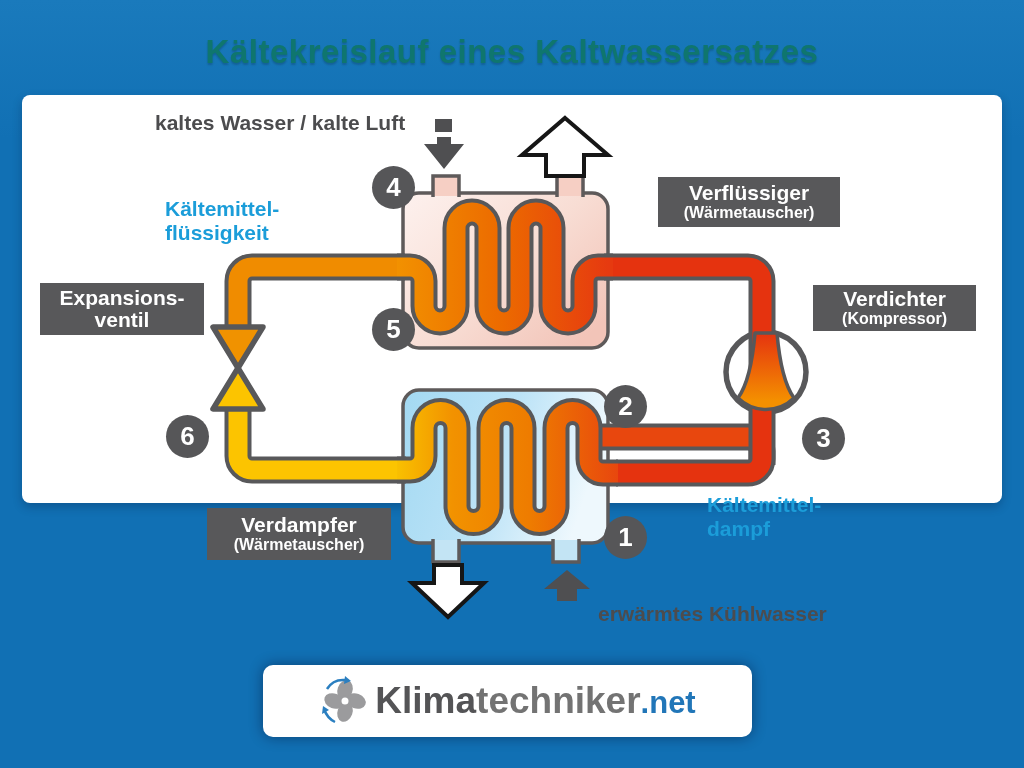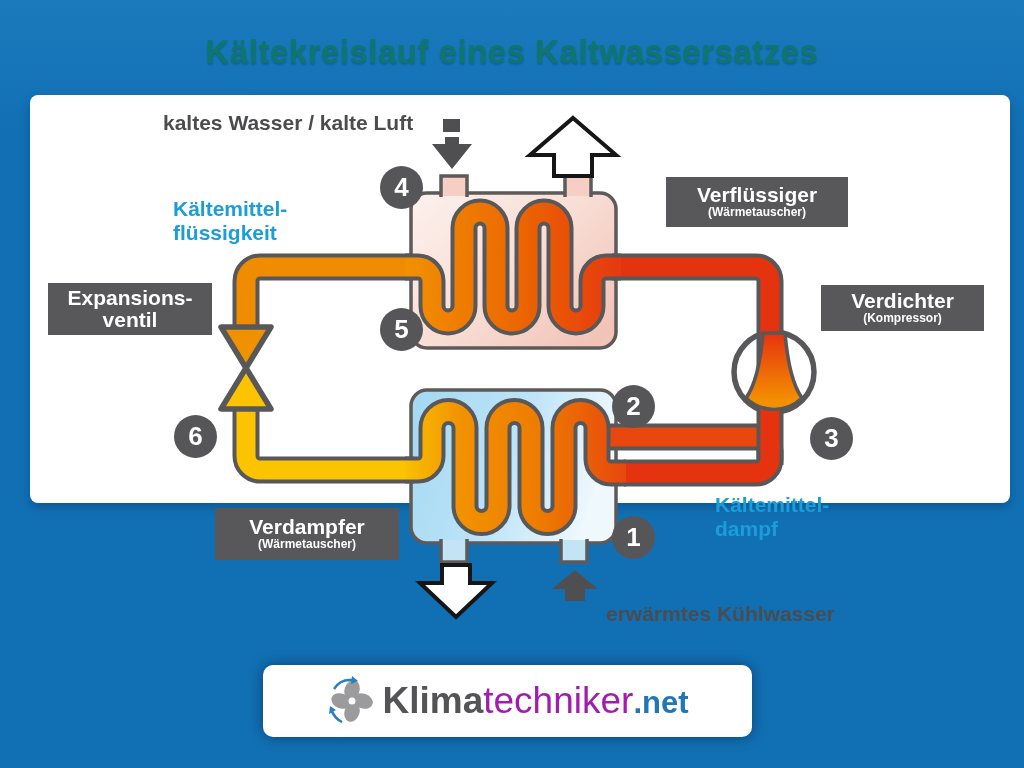--- a/index.html
+++ b/index.html
@@ -7,49 +7,49 @@
     width:1024px;height:768px;position:relative;overflow:hidden;
     background:linear-gradient(180deg,#1a7abc 0%,#1170b4 18%,#1170b4 100%);
     font-family:"Liberation Sans","DejaVu Sans",sans-serif;
   }
   .title{
     position:absolute;left:0;top:33px;width:1024px;text-align:center;
     color:#0f766e;font-size:33px;font-weight:bold;letter-spacing:.5px;
     text-shadow:0 2px 2px rgba(0,0,0,.18);
   }
   .panel{
-    position:absolute;left:30px;top:95px;width:980px;height:408px;
+    position:absolute;left:22px;top:95px;width:980px;height:408px;
     background:#ffffff;border-radius:8px;
     box-shadow:0 4px 10px rgba(0,25,60,.28);
   }
   .panel svg{position:absolute;left:0;top:0;}
   .txt{position:absolute;font-weight:bold;white-space:pre;line-height:1.16;}
   .gray-txt{color:#4c4c4e;font-size:21px;}
   .cyan-txt{color:#1b9dd9;font-size:21px;}
   .badge{
     position:absolute;width:43px;height:43px;border-radius:50%;
     background:#565658;color:#ffffff;font-size:26px;font-weight:bold;
     display:flex;align-items:center;justify-content:center;
   }
   .comp-label{
     position:absolute;background:#58585a;color:#ffffff;text-align:center;
     display:flex;flex-direction:column;justify-content:center;
     font-weight:bold;
   }
   .comp-label .l1{font-size:21px;line-height:1.05;}
-  .comp-label .l2{font-size:12px;line-height:1.15;}
+  .comp-label .l2{font-size:16px;line-height:1.15;}
   .logo-box{
     position:absolute;left:263px;top:665px;width:489px;height:72px;
     background:#ffffff;border-radius:10px;
     box-shadow:0 0 14px rgba(0,10,40,.45);
     display:flex;align-items:center;justify-content:center;gap:4px;text-align:right;
   }
   .logo-text{font-size:37px;display:flex;align-items:baseline;}
   .logo-bold{color:#545456;font-weight:bold;}
-  .logo-light{color:#a21caf;font-weight:normal;}
+  .logo-light{color:#737373;font-weight:bold;}
   .logo-net{color:#2176b8;font-weight:bold;font-size:31px;}
 </style>
 </head>
 <body>
 
 <div class="title">Kältekreislauf eines Kaltwassersatzes</div>
 
 <div class="panel">
 
   <svg width="980" height="540" viewBox="0 0 980 540">

